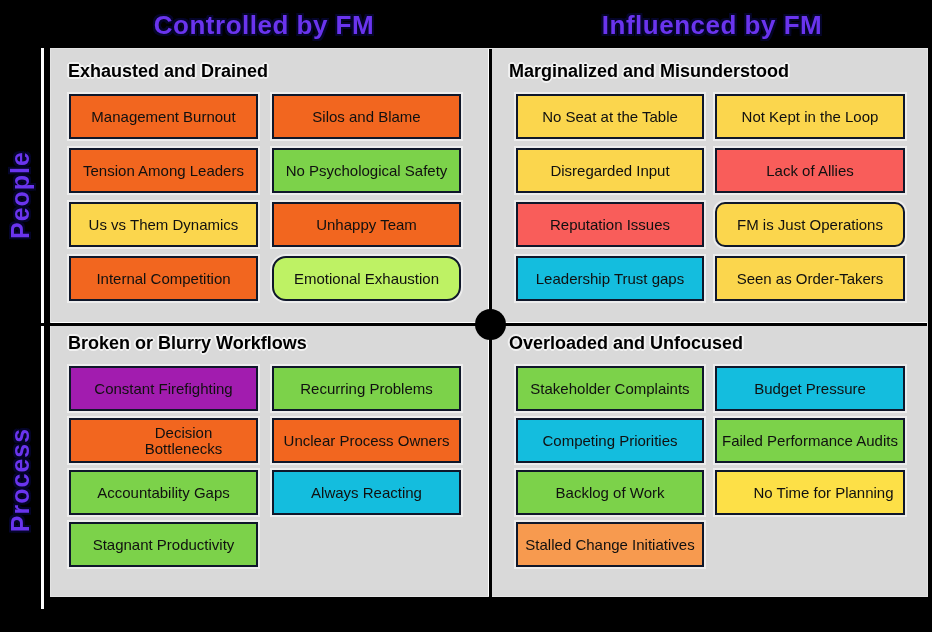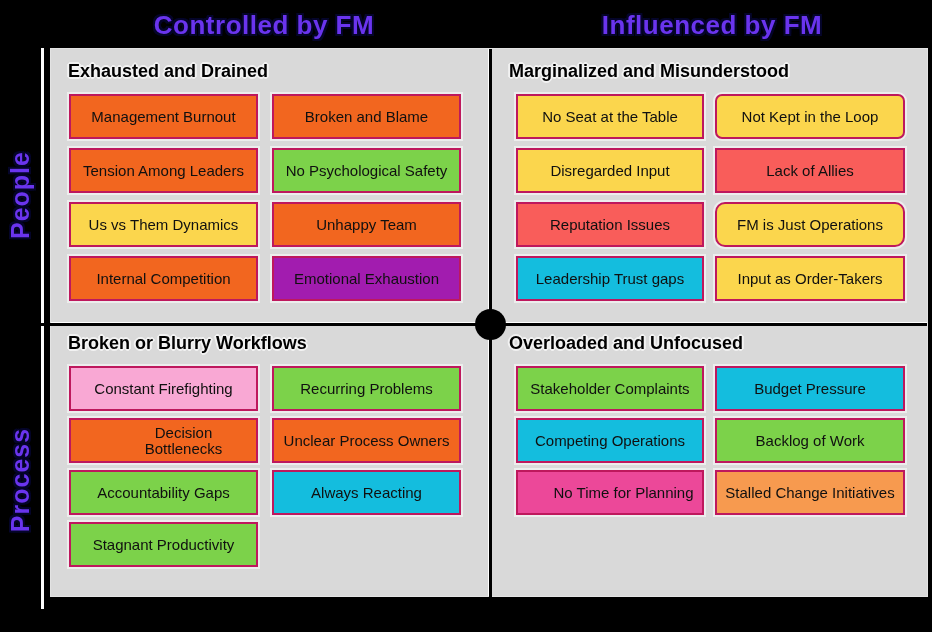--- a/index.html
+++ b/index.html
@@ -52,21 +52,21 @@
   }
   .q-bottom .quad-header{margin-top:7px;}
   .item-list{
     position:absolute;left:18px;top:45px;
     display:grid;grid-template-columns:189px 189px;column-gap:14px;row-gap:9px;
   }
   .q-right .item-list{left:24px;grid-template-columns:188px 190px;column-gap:11px;}
   .q-bottom .item-list{top:40px;row-gap:7px;}
   .item-box{
     height:45px;box-sizing:border-box;
-    border:2px solid #be185d;
+    border:2px solid #0f172a;
     box-shadow:0 0 0 2px #ededed;
     display:flex;align-items:center;justify-content:center;
     font-size:15px;color:#101010;text-align:center;line-height:1.05;
     padding:2px 4px;
   }
   
   .vline{position:absolute;left:438px;top:0;width:3px;height:552px;background:#000;}
   .hline{position:absolute;top:274px;left:-10px;width:886px;height:3px;background:#000;}
   .center-dot{position:absolute;left:424px;top:260px;width:31px;height:31px;border-radius:50%;background:#000;}
   .axis-v-white{position:absolute;left:41px;top:48px;width:3px;height:561px;background:#fdfdfd;}
@@ -83,65 +83,66 @@
 
 <div class="axis-v-white"></div>
 <div class="axis-v-black"></div>
 
 <div class="matrix">
 
   <section class="quad q-top q-left">
     <h2 class="quad-header">Exhausted and Drained</h2>
     <div class="item-list">
         <div class="item-box" style="background: rgb(242, 102, 31);">Management Burnout</div>
-        <div class="item-box" style="background: rgb(242, 102, 31);">Broken and Blame</div>
+        <div class="item-box" style="background: rgb(242, 102, 31);">Silos and Blame</div>
         <div class="item-box" style="background: rgb(242, 102, 31);">Tension Among Leaders</div>
         <div class="item-box" style="background: rgb(124, 210, 74);">No Psychological Safety</div>
         <div class="item-box" style="background: rgb(251, 214, 77);">Us vs Them Dynamics</div>
         <div class="item-box" style="background: rgb(242, 102, 31);">Unhappy Team</div>
         <div class="item-box" style="background: rgb(242, 102, 31);">Internal Competition</div>
-        <div class="item-box" style="background: #a21caf;">Emotional Exhaustion</div>
+        <div class="item-box" style="background: #bef264; border-radius: 14px;">Emotional Exhaustion</div>
       </div>
   </section>
 
   <section class="quad q-top q-right">
     <h2 class="quad-header">Marginalized and Misunderstood</h2>
     <div class="item-list">
         <div class="item-box" style="background: rgb(251, 214, 77);">No Seat at the Table</div>
-        <div class="item-box" style="background: rgb(251, 214, 77); border-radius: 7px;">Not Kept in the Loop</div>
+        <div class="item-box" style="background: rgb(251, 214, 77);">Not Kept in the Loop</div>
         <div class="item-box" style="background: rgb(251, 214, 77);">Disregarded Input</div>
         <div class="item-box" style="background: rgb(249, 93, 90);">Lack of Allies</div>
         <div class="item-box" style="background: rgb(249, 93, 90);">Reputation Issues</div>
         <div class="item-box" style="background: rgb(251, 214, 77); border-radius: 10px;">FM is Just Operations</div>
         <div class="item-box" style="background: rgb(20, 189, 222);">Leadership Trust gaps</div>
-        <div class="item-box" style="background: rgb(251, 214, 77);">Input as Order-Takers</div>
+        <div class="item-box" style="background: rgb(251, 214, 77);">Seen as Order-Takers</div>
       </div>
   </section>
 
   <section class="quad q-bottom q-left">
     <h2 class="quad-header">Broken or Blurry Workflows</h2>
     <div class="item-list">
-        <div class="item-box" style="background: #f9a8d4;">Constant Firefighting</div>
+        <div class="item-box" style="background: #a21caf;">Constant Firefighting</div>
         <div class="item-box" style="background: rgb(124, 210, 74);">Recurring Problems</div>
         <div class="item-box" style="background: rgb(242, 102, 31); padding-left: 44px;">Decision Bottlenecks</div>
         <div class="item-box" style="background: rgb(242, 102, 31);">Unclear Process Owners</div>
         <div class="item-box" style="background: rgb(124, 210, 74);">Accountability Gaps</div>
         <div class="item-box" style="background: rgb(20, 189, 222);">Always Reacting</div>
         <div class="item-box" style="background: rgb(124, 210, 74);">Stagnant Productivity</div>
       </div>
   </section>
 
   <section class="quad q-bottom q-right">
     <h2 class="quad-header">Overloaded and Unfocused</h2>
     <div class="item-list">
         <div class="item-box" style="background: rgb(124, 210, 74);">Stakeholder Complaints</div>
         <div class="item-box" style="background: rgb(20, 189, 222);">Budget Pressure</div>
-        <div class="item-box" style="background: rgb(20, 189, 222);">Competing Operations</div>
+        <div class="item-box" style="background: rgb(20, 189, 222);">Competing Priorities</div>
+        <div class="item-box" style="background: rgb(124, 210, 74);">Failed Performance Audits</div>
         <div class="item-box" style="background: rgb(124, 210, 74);">Backlog of Work</div>
-        <div class="item-box" style="background: #ec4899; padding-left: 31px;">No Time for Planning</div>
+        <div class="item-box" style="background: #fde047; padding-left: 31px;">No Time for Planning</div>
         <div class="item-box" style="background: rgb(247, 154, 79);">Stalled Change Initiatives</div>
       </div>
   </section>
 
   <div class="vline"></div>
   <div class="hline"></div>
   <div class="center-dot"></div>
 </div>
 
 </body></html>

